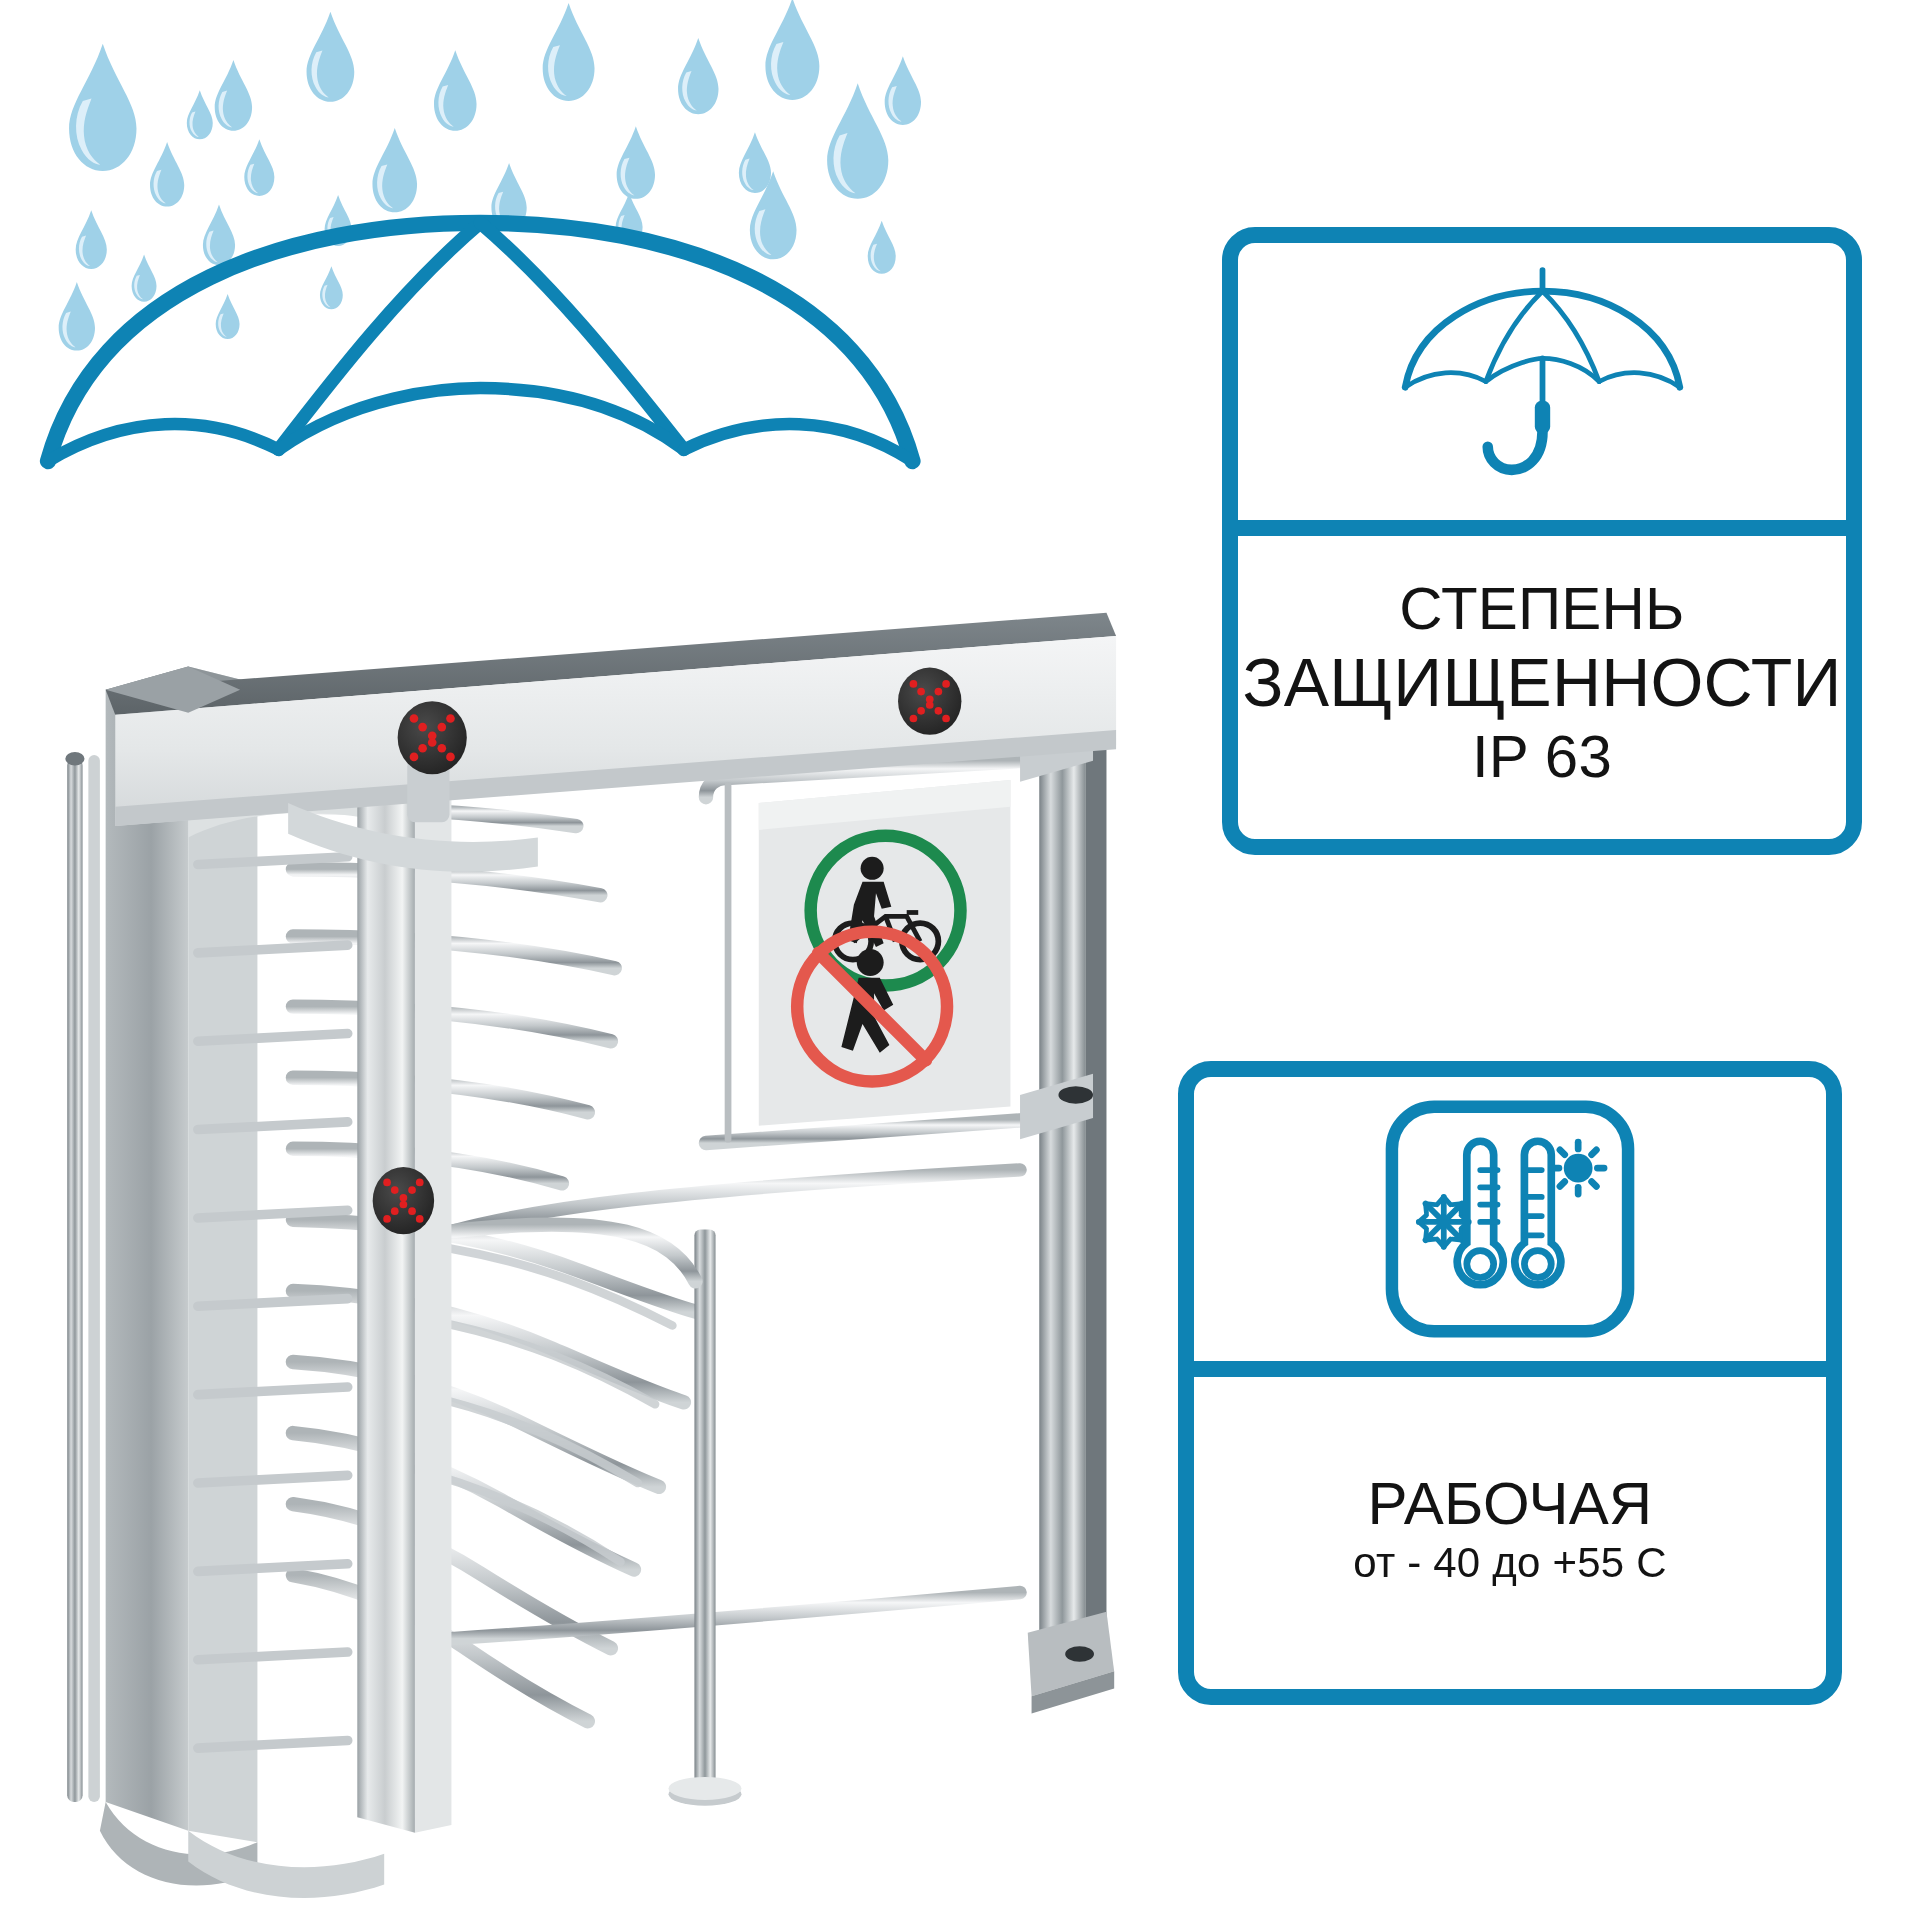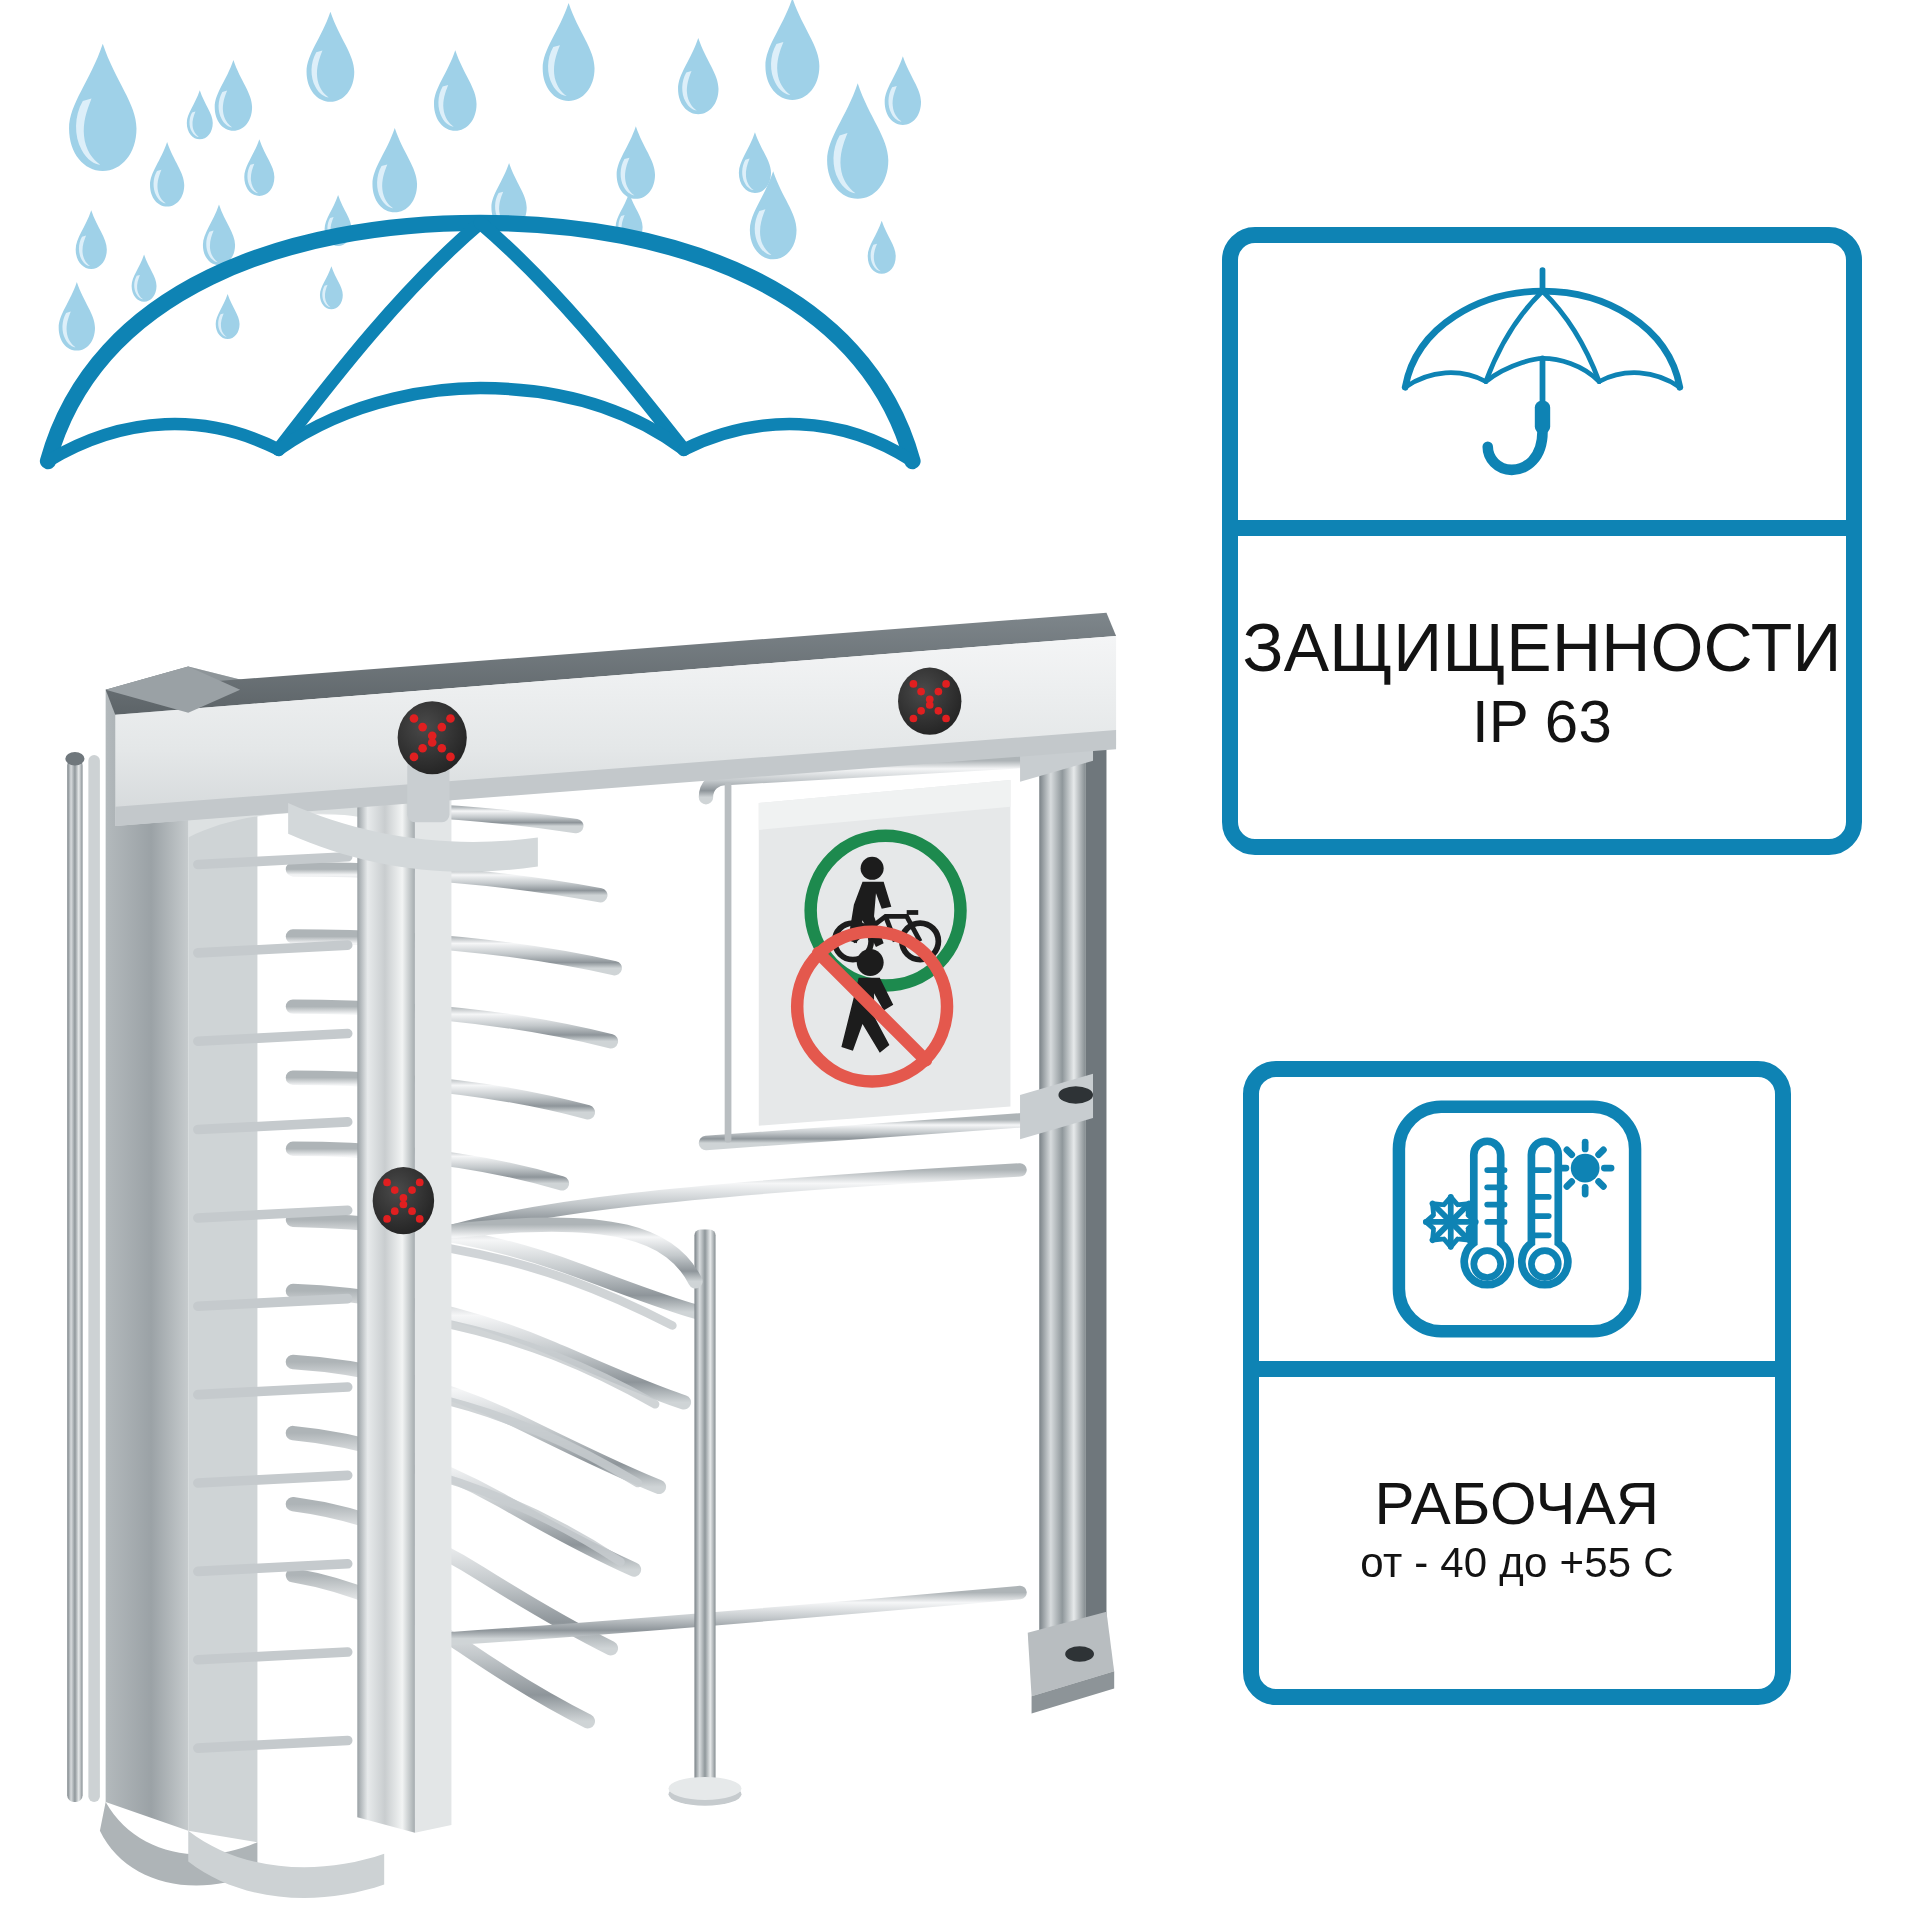--- a/index.html
+++ b/index.html
@@ -43,23 +43,23 @@
     display: flex;
     flex-direction: column;
   }
   #card-ip {
     left: 1222px;
     top: 227px;
     width: 640px;
     height: 628px;
   }
   #card-temp {
-    left: 1243px;
+    left: 1178px;
     top: 1061px;
-    width: 548px;
+    width: 664px;
     height: 644px;
   }
   .card-icon-area {
     flex: 0 0 auto;
     display: flex;
     align-items: center;
     justify-content: center;
     border-bottom: 16.3px solid var(--accent);
   }
   #card-ip .card-icon-area { height: 277px; }
@@ -435,20 +435,21 @@
           <path d="M165,26 L165,4" stroke-width="6"></path>
 
           <path d="M165,96 L165,172" stroke-width="6"></path>
 
           <path d="M165,172 C 165,200 148,212 133,212 C 118,212 108,200 108,188" stroke-width="11"></path>
         </g>
         <rect x="157" y="140" width="16" height="34" rx="7" fill="#0e83b4"></rect>
       </svg>
     </div>
     <div class="card-text-area">
+      <span class="card-line l1">СТЕПЕНЬ</span>
       <span class="card-line l2">ЗАЩИЩЕННОСТИ</span>
       <span class="card-line l3">IP 63</span>
     </div>
   </div>
 
   <div class="info-card" id="card-temp" style="--accent:#0e83b4">
     <div class="card-icon-area">
       <svg class="card-icon-svg" width="252" height="240" viewBox="0 0 262 250">
 
         <rect x="8" y="8" width="246" height="234" rx="44" ry="44" fill="none" stroke="#0e83b4" stroke-width="13"></rect>

